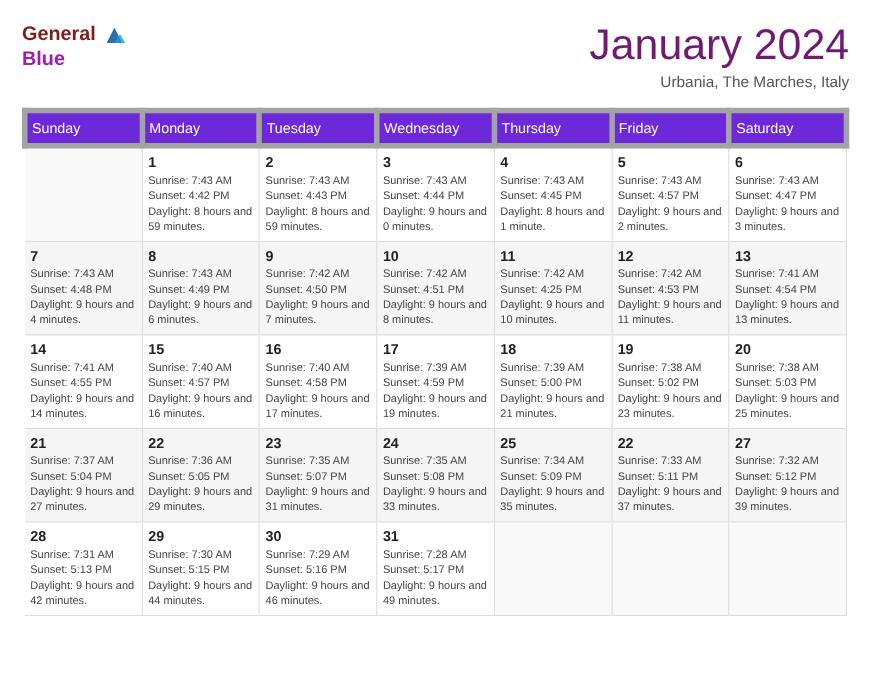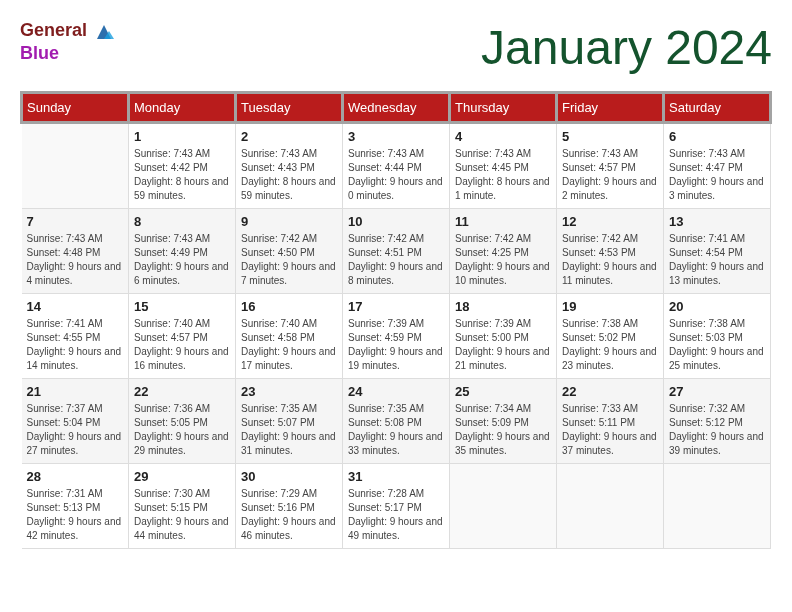--- a/index.html
+++ b/index.html
@@ -22,27 +22,27 @@
     }
     .title-area {
       text-align: right;
     }
     table {
       width: 100%;
       border-collapse: collapse;
       font-size: 11px;
     }
     thead tr th {
-      background-color: #b91c1c;
+      background-color: #6d28d9;
       color: #fff;
       padding: 6px 4px;
       text-align: left;
       font-size: 13px;
       font-weight: normal;
-      border: 3px solid #a3a3a3;
+      border: 5px solid #a3a3a3;
     }
     tbody tr {
       border-bottom: 1px solid #ddd;
     }
     tbody tr:nth-child(even) {
       background-color: #f5f5f5;
     }
     tbody tr:nth-child(odd) {
       background-color: #fff;
     }
@@ -79,21 +79,22 @@
         <svg width="22" height="22" viewBox="0 0 22 22" style="display:inline-block;vertical-align:middle;margin-left:1px;">
           <polygon points="4,18 11,4 18,18" fill="#2c6fad"></polygon>
           <polygon points="11,18 16,10 21,18" fill="#1a9fde" opacity="0.8"></polygon>
         </svg>
       </span>
       <br>
       <span style="font-size:18px;font-weight:bold;color:#a21caf;">Blue</span>
     </div>
   </div>
   <div class="title-area">
-    <div style="font-size:48px;font-weight:normal;color:#14532d;">January 2024</div>
+    <div style="font-size:39px;font-weight:normal;color:#701a75;">January 2024</div>
+    <div style="font-size:14px;color:#555;margin-top:2px;">Urbania, The Marches, Italy</div>
   </div>
 </div>
 
 <table>
   <thead>
     <tr>
     <th>Sunday</th>
         <th>Monday</th>
         <th>Tuesday</th>
         <th>Wednesday</th>

